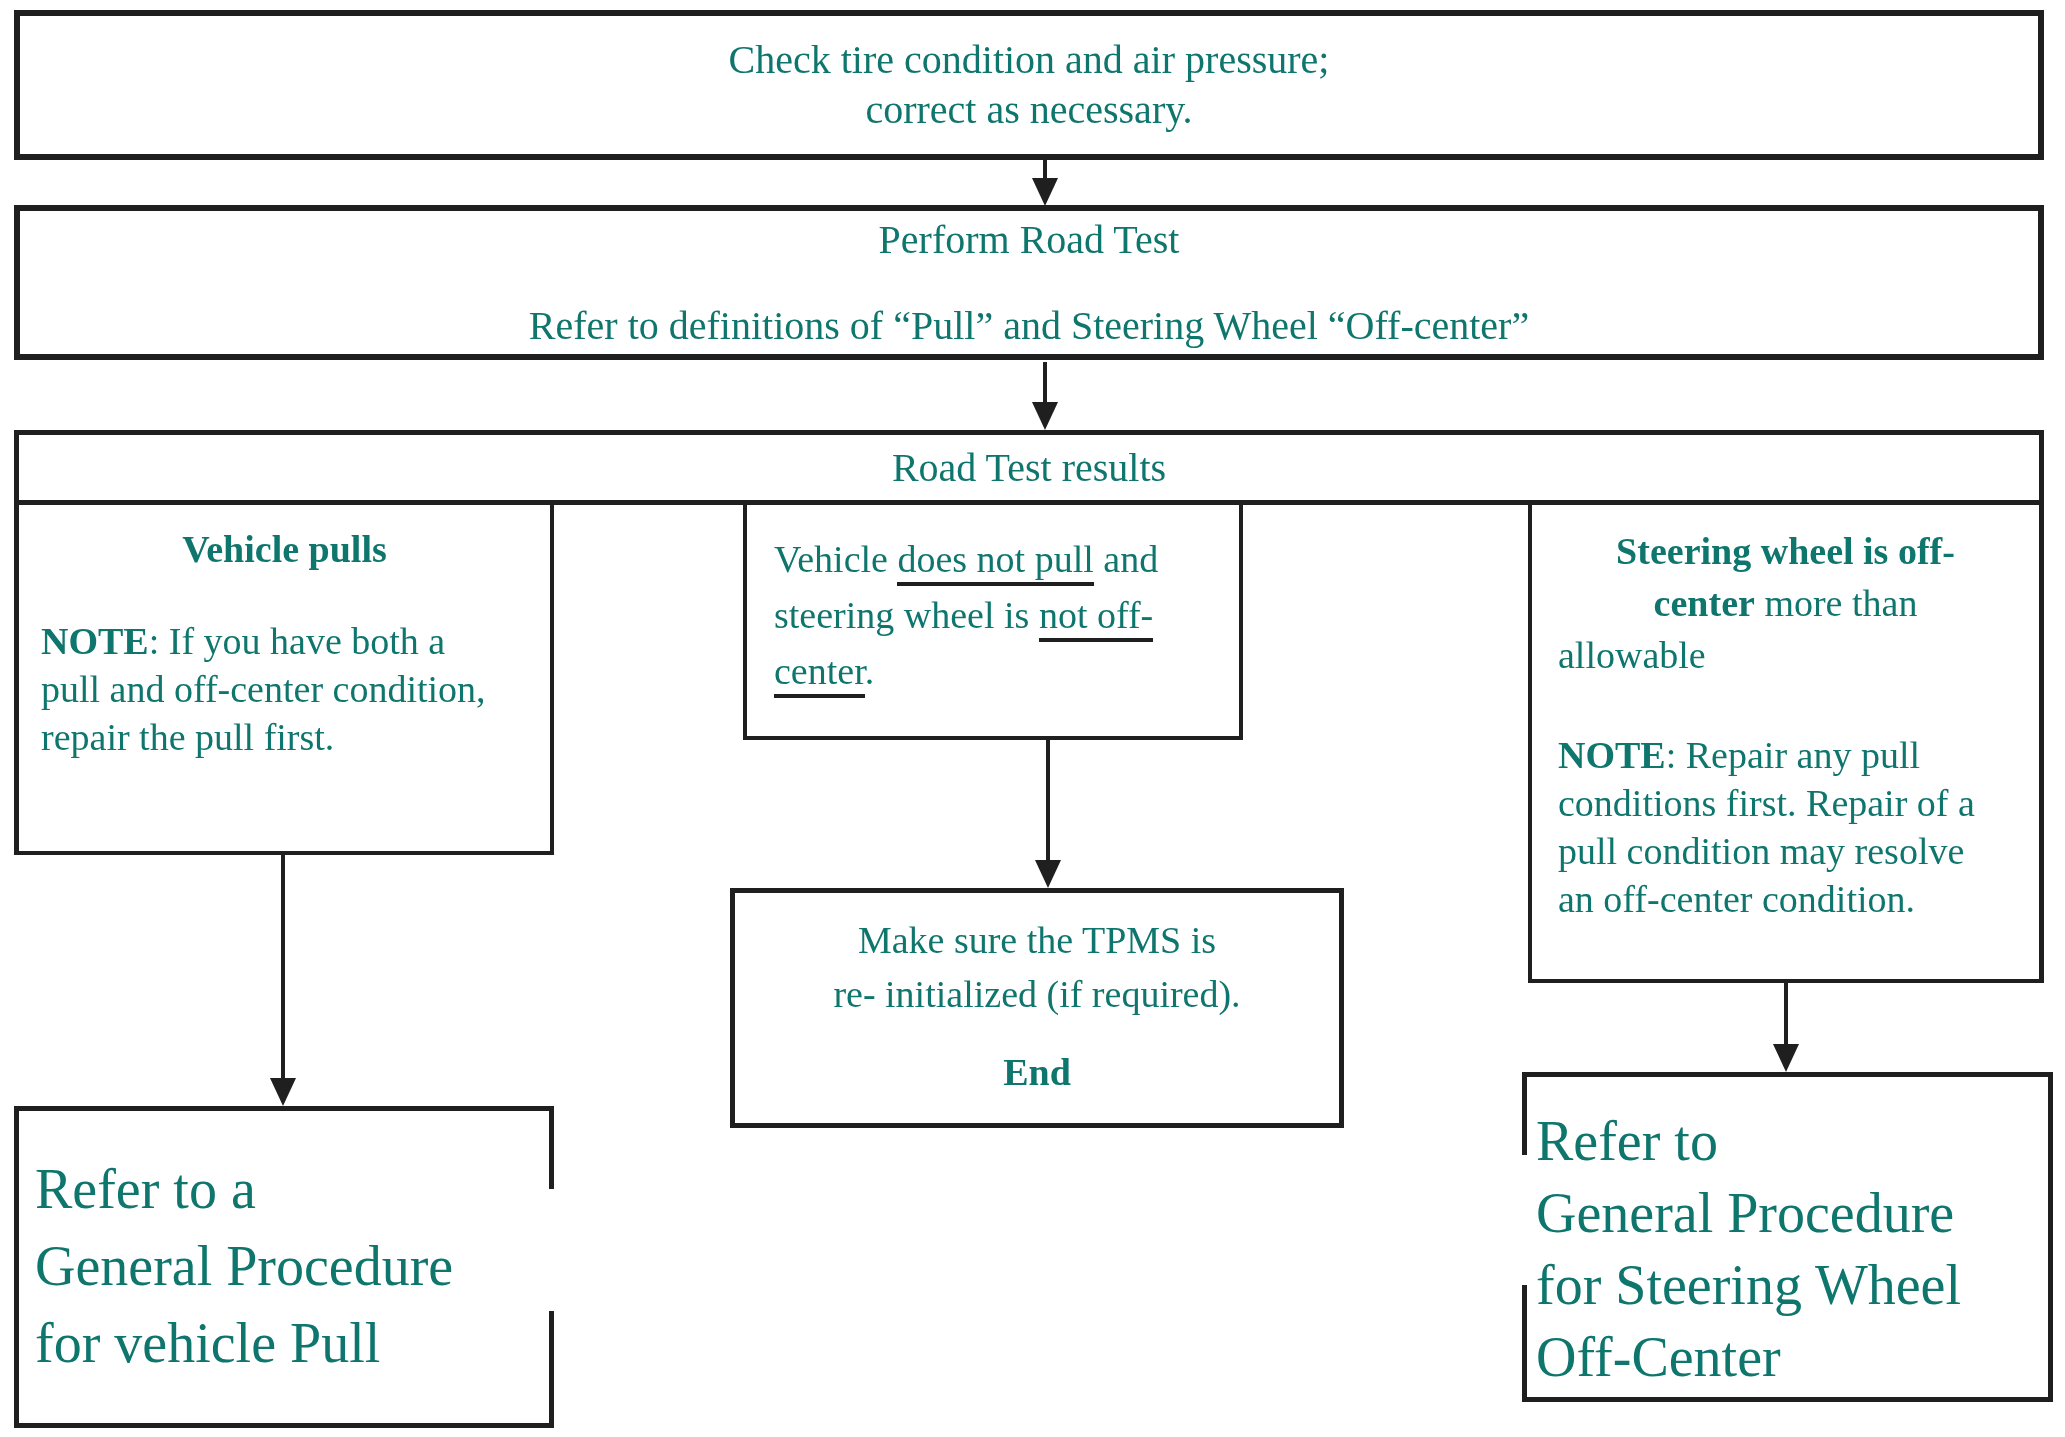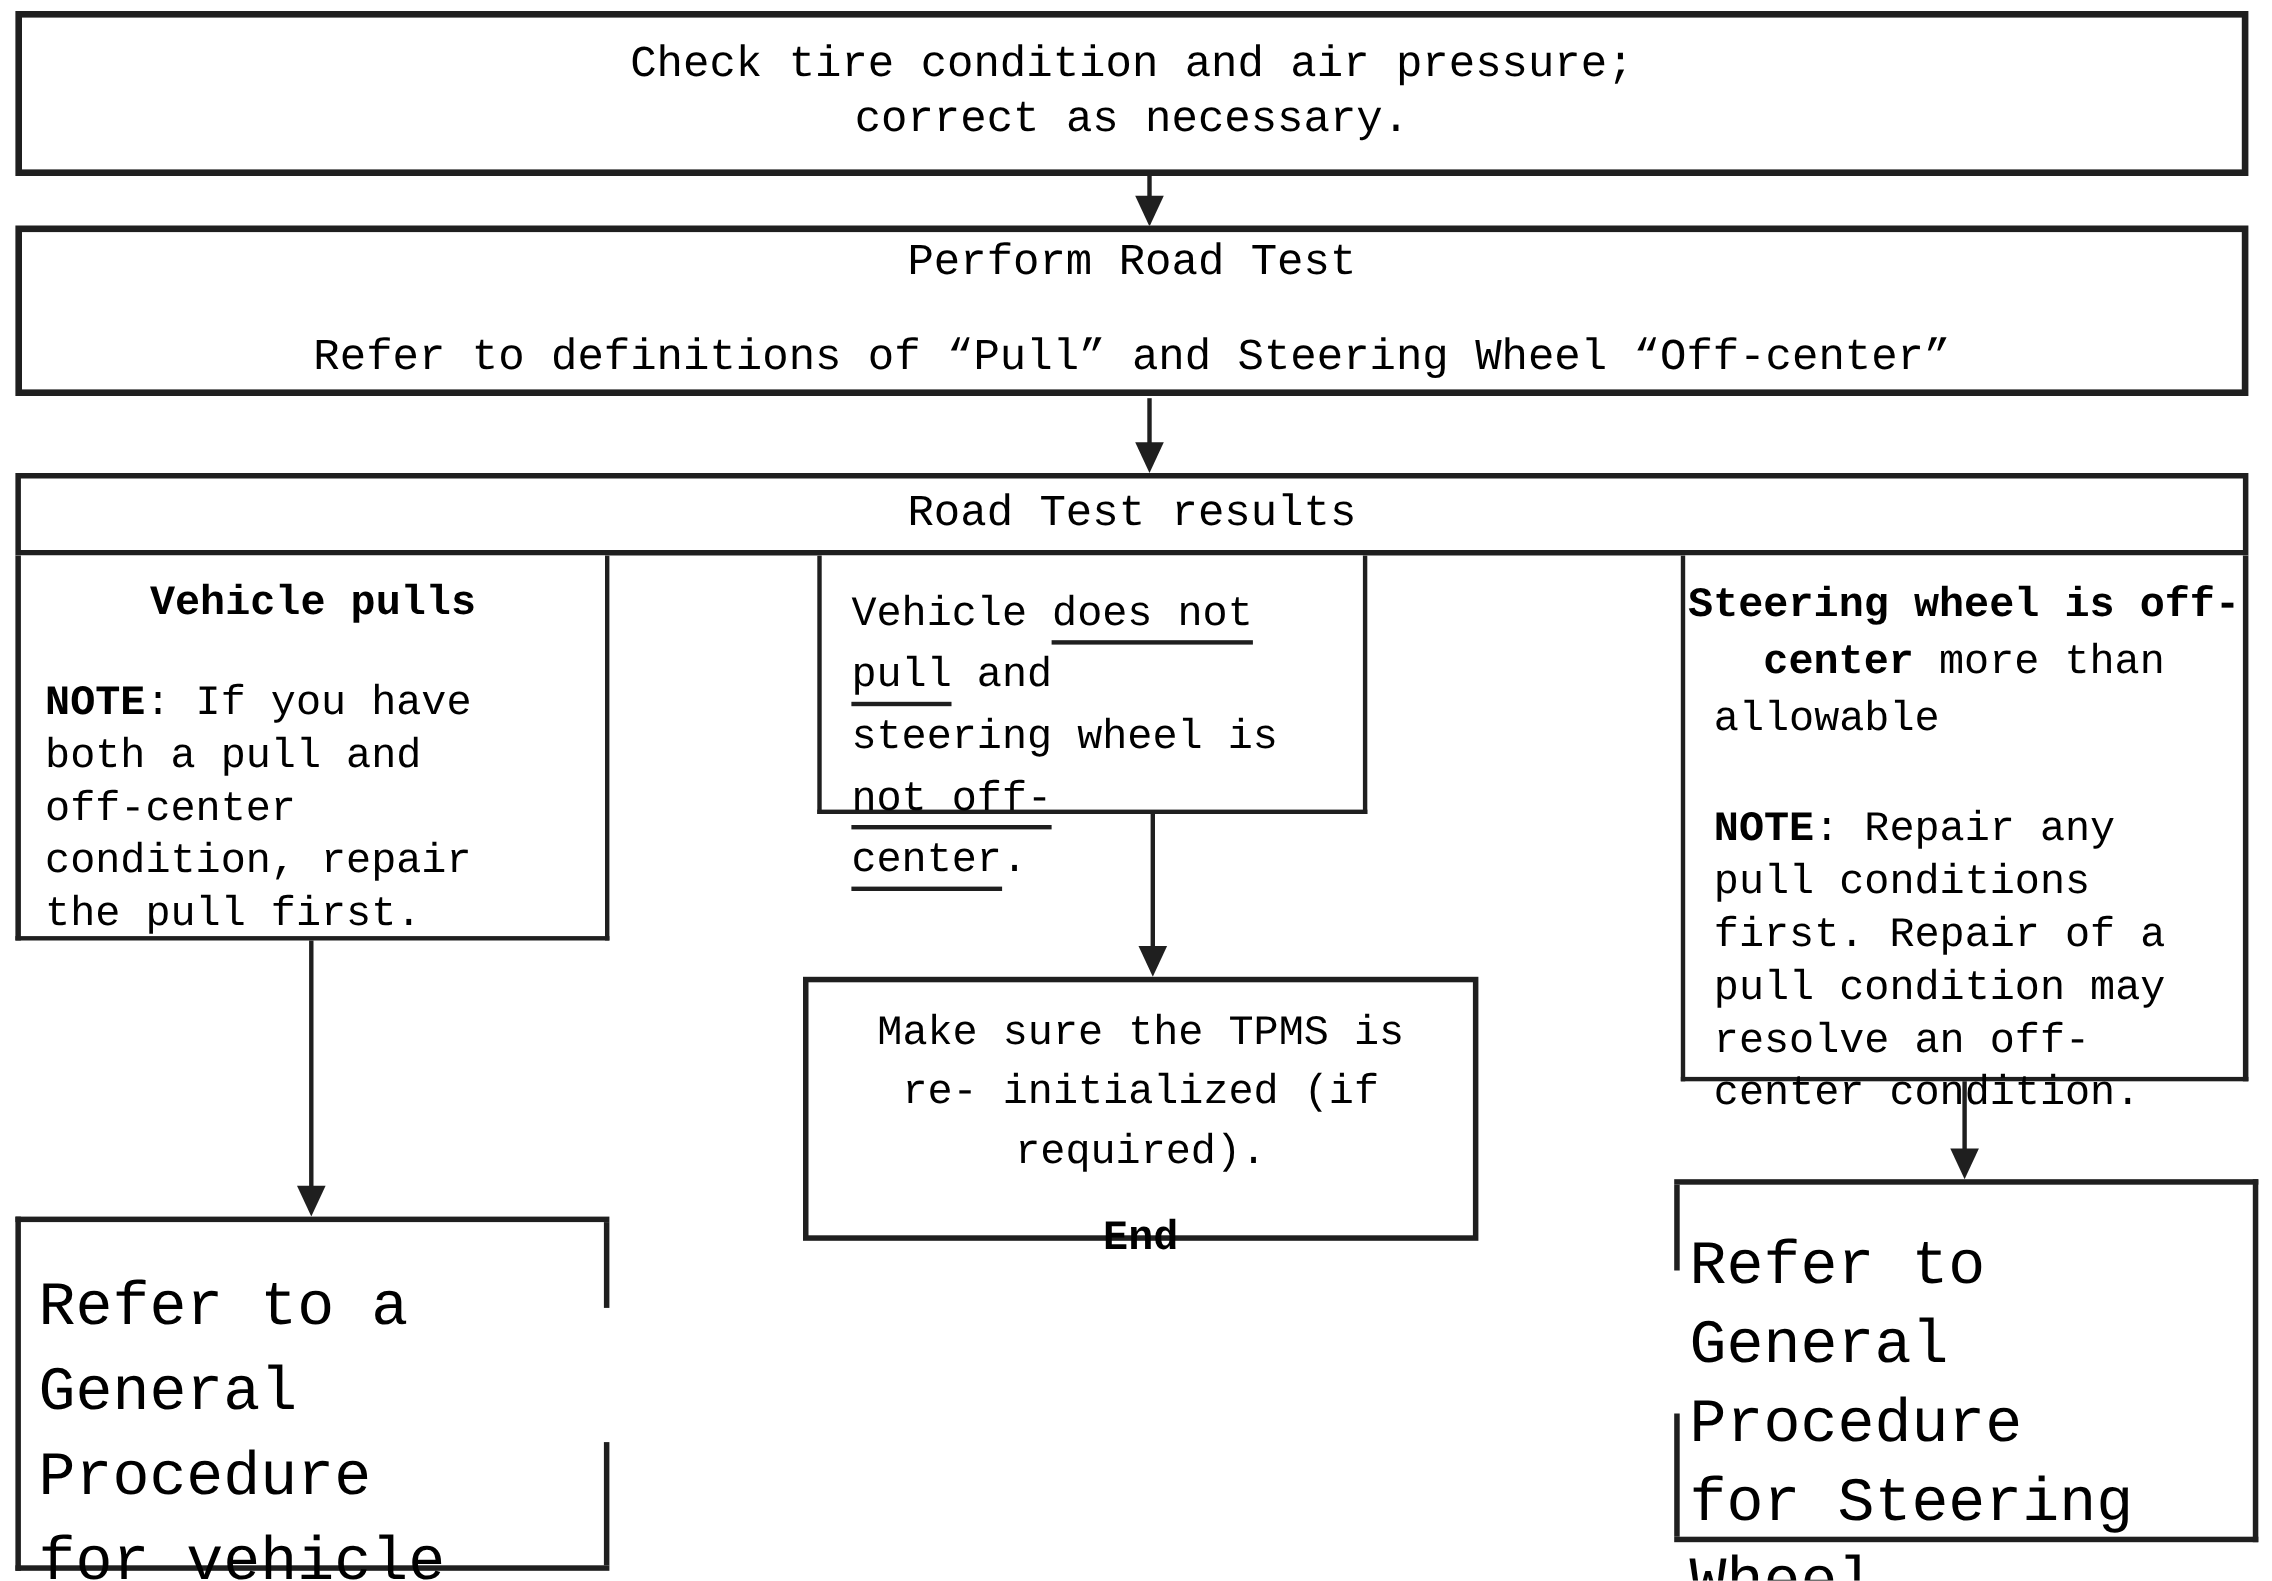--- a/index.html
+++ b/index.html
@@ -1,18 +1,18 @@
 <!DOCTYPE html>
 <html><head>
 <meta charset="utf-8">
 <style>
   html,body{margin:0;padding:0;background:#ffffff;}
   #canvas{
     position:relative;width:2065px;height:1437px;background:#ffffff;
-    font-family:Liberation Mono, monospace;color:#000000;overflow:hidden;
+    font-family:Liberation Serif, serif;color:#0f766e;overflow:hidden;
   }
   .box{position:absolute;background:#ffffff;box-sizing:border-box;border:5px solid #1f1f1f;}
   .b{font-weight:bold;}
   .u{border-bottom:4px solid #1f1f1f;padding-bottom:2px;}
 
   
   #box-check{left:14px;top:10px;width:2030px;height:150px;border-width:6px;
     display:flex;flex-direction:column;justify-content:center;align-items:center;
     font-size:40px;line-height:50px;text-align:center;}
   #box-roadtest{left:14px;top:205px;width:2030px;height:155px;border-width:6px;
@@ -41,21 +41,21 @@
   #box-tpms{left:730px;top:888px;width:614px;height:240px;
     display:flex;flex-direction:column;align-items:center;padding-top:20px;
     font-size:38px;line-height:54px;text-align:center;}
   #box-tpms .end{margin-top:24px;font-weight:bold;}
 
   #box-refer-pull{left:14px;top:1106px;width:540px;height:322px;
     border-width:5px 0 5px 5px;font-size:56px;line-height:77px;
     padding:40px 0 0 16px;text-align:left;}
   #box-refer-oc{left:1522px;top:1072px;width:531px;height:330px;
     border-width:5px 5px 5px 0;font-size:56px;line-height:72px;
-    padding:38px 0 0 14px;text-align:left;}
+    padding:28px 0 0 14px;text-align:left;}
   .stub{position:absolute;width:5px;background:#1f1f1f;}
   #box-refer-pull .stub{right:0;}
   #box-refer-oc .stub{left:0;}
   .stub.top{top:0;height:78px;}
   .stub.bot{bottom:0;height:112px;}
 
   
   .arrow{position:absolute;width:26px;}
   .arrow .shaft{position:absolute;left:11px;top:0;bottom:24px;width:4px;background:#1f1f1f;}
   .arrow .head{position:absolute;left:0;bottom:0;width:0;height:0;

